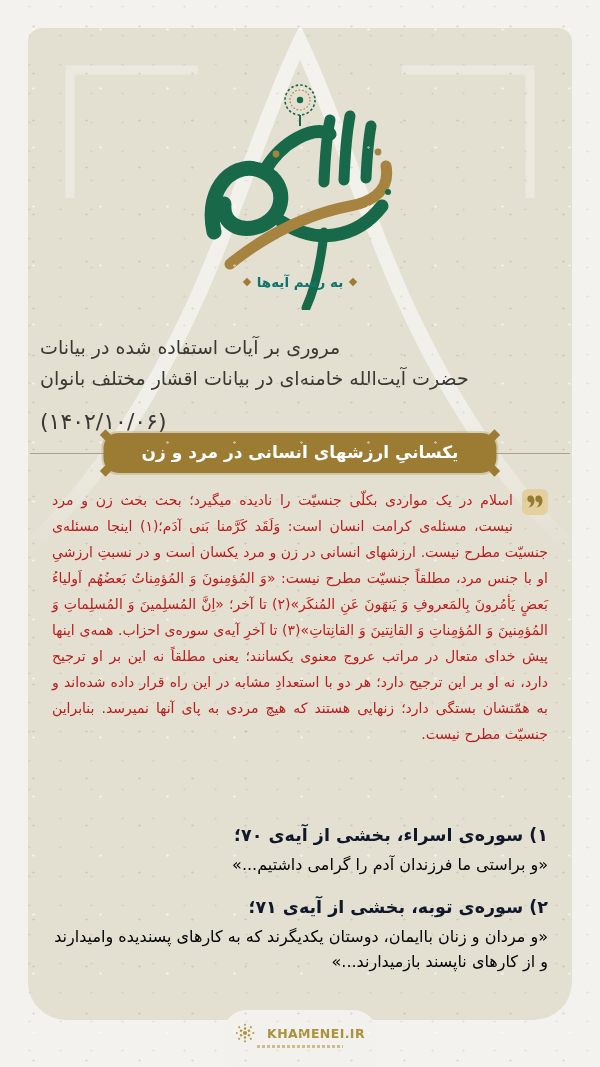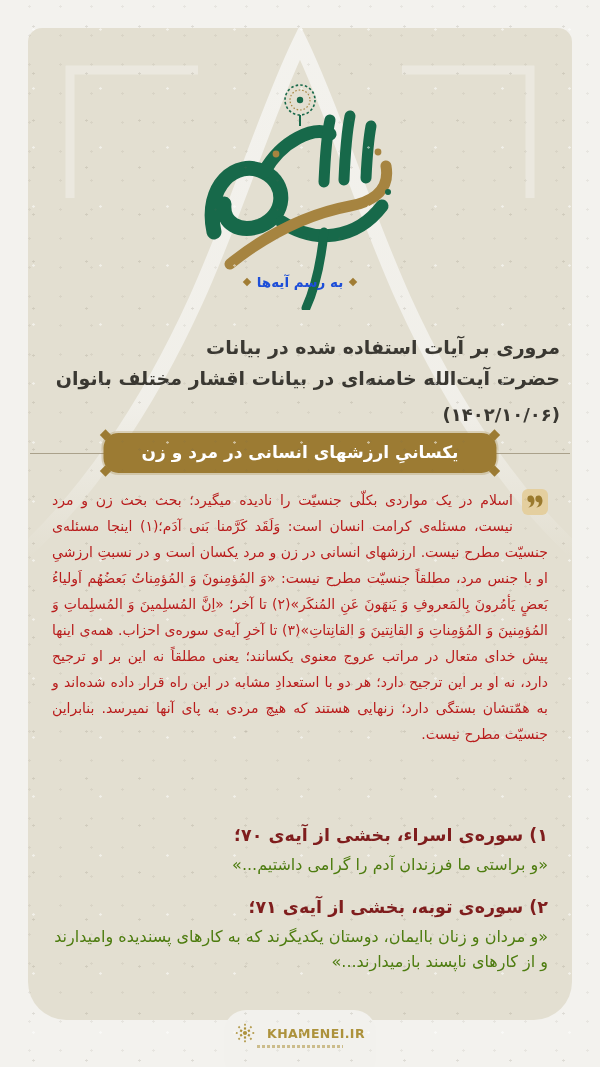--- a/index.html
+++ b/index.html
@@ -22,30 +22,30 @@
   .panel{
     position:absolute;left:28px;top:28px;width:544px;height:992px;
     background:#e3dfd1;
     border-radius:14px 14px 38px 38px;
     z-index:1;
   }
   .arch-svg{position:absolute;left:28px;top:28px;z-index:2;pointer-events:none;}
   .calli-svg{position:absolute;left:178px;top:64px;z-index:3;pointer-events:none;}
   .calli-subtitle{
     position:absolute;left:0;top:274px;width:600px;z-index:4;
-    text-align:center;color:#1d4ed8;font-size:13.5px;font-weight:bold;
+    text-align:center;color:#0f766e;font-size:13.5px;font-weight:bold;
     display:flex;align-items:center;justify-content:center;gap:7px;
   }
   .mini-diamond{width:6px;height:6px;background:#a07c33;transform:rotate(45deg);display:inline-block;}
   .header-block{
     position:absolute;left:40px;top:332px;width:520px;z-index:5;
-    text-align:right;color:#3a3832;font-weight:bold;
+    text-align:left;color:#3a3832;font-weight:normal;
     font-size:19px;line-height:31px;
   }
-  .header-date{font-size:18px;margin-top:5px;letter-spacing:1px;}
+  .header-date{font-size:22px;margin-top:12px;letter-spacing:1px;}
   .badge-row{position:absolute;left:0;top:433px;width:600px;height:42px;z-index:6;}
   .badge-rule{
     position:absolute;top:20px;left:30px;right:30px;height:1px;
     background:#aaa18b;z-index:1;
   }
   .badge{
     position:absolute;left:50%;top:0;transform:translateX(-50%);
     background:#9c7b33;color:#ffffff;z-index:2;
     font-size:17px;font-weight:bold;line-height:1;
     padding:11px 38px 12px;border-radius:15px;
@@ -65,22 +65,22 @@
   .quote-icon{
     float:right;width:26px;height:26px;margin-left:9px;margin-top:2px;
     background:#e4cf9f;border-radius:6px;
     display:flex;align-items:center;justify-content:center;
   }
   .fn-block{
     position:absolute;left:52px;top:822px;width:496px;z-index:5;
     direction:rtl;text-align:right;
   }
   .fn-item{margin-bottom:17px;}
-  .fn-heading{color:#7f1d1d;font-size:17.5px;font-weight:bold;line-height:26px;margin-bottom:4px;}
-  .fn-text{color:#4d7c0f;font-size:16px;line-height:25px;}
+  .fn-heading{color:#0f172a;font-size:17.5px;font-weight:bold;line-height:26px;margin-bottom:4px;}
+  .fn-text{color:#000000;font-size:16px;line-height:25px;}
   .footer-tab{
     position:absolute;left:224px;top:1010px;width:152px;height:70px;
     background:#f2f1ed;border-radius:22px;z-index:10;
     display:flex;flex-direction:column;align-items:center;padding-top:13px;box-sizing:border-box;
   }
   .brand-row{display:flex;align-items:center;gap:12px;direction:ltr;}
   .brand-text{color:#ad923c;font-size:12.5px;font-weight:bold;letter-spacing:.4px;}
   .brand-tagline{
     margin-top:2px;width:86px;height:3px;opacity:.55;
     background:repeating-linear-gradient(90deg,#ad923c 0 3px,transparent 3px 5px);

